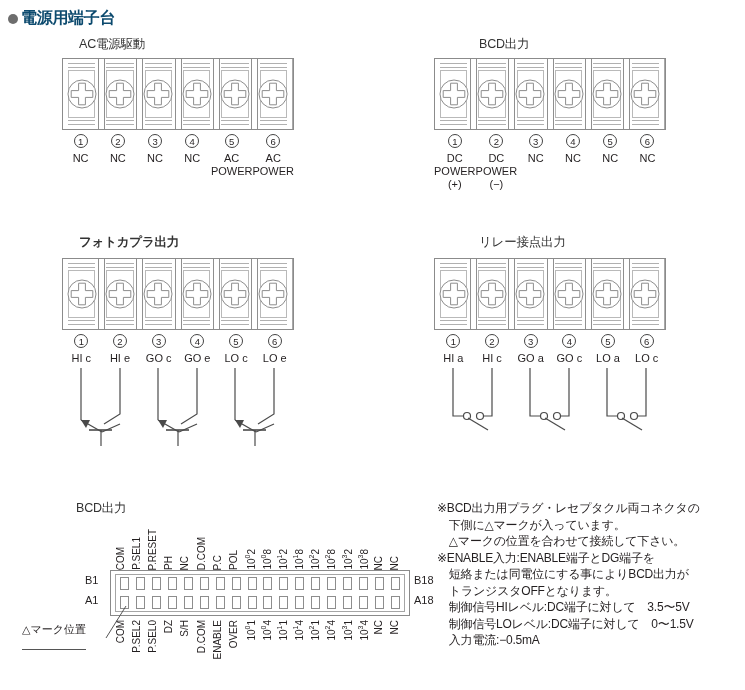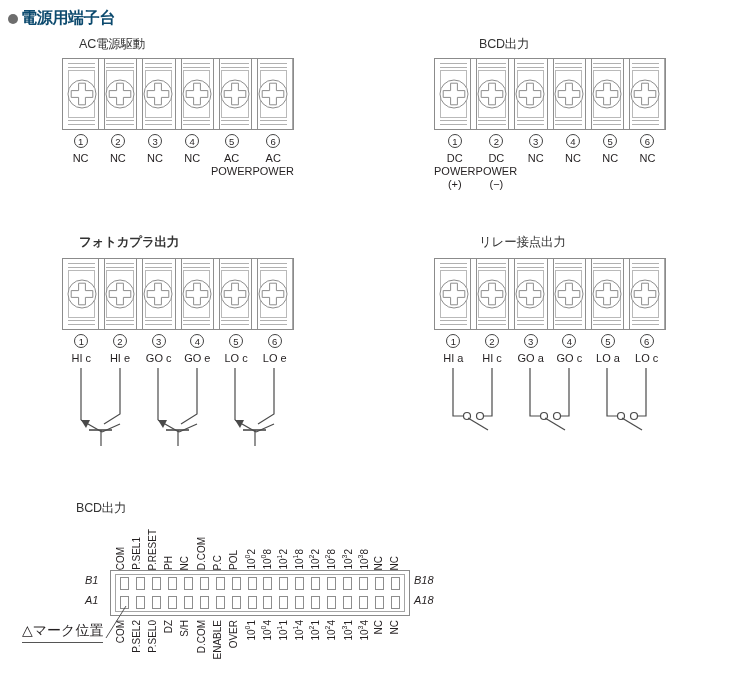--- a/index.html
+++ b/index.html
@@ -136,21 +136,20 @@
   .bcd-pin {
     width: 9px; height: 13px;
     border: 1px solid #8d8d8d;
     background: #fff;
   }
   .side-lab {
     position: absolute;
     font-size: 11px;
     color: #231f20;
     white-space: nowrap;
-    font-style: italic;
   }
   .vlabels {
     position: absolute;
     display: flex;
   }
   .vlab {
     flex: 1 1 0;
     font-size: 10px;
     color: #231f20;
     writing-mode: vertical-rl;
@@ -166,25 +165,25 @@
   .notes {
     position: absolute;
     font-size: 12px;
     line-height: 16.5px;
     color: #231f20;
     white-space: pre-line;
     letter-spacing: -0.2px;
   }
   .mark-pos {
     position: absolute;
-    font-size: 14px;
+    font-size: 11px;
     color: #231f20;
     white-space: nowrap;
     border-bottom: 1px solid #555;
-    padding-bottom: 2px;
+    padding-bottom: 12px;
   }
 </style>
 </head>
 <body>
 
 <div id="page">
 
   <div class="sec-head" style="left:8px; top:8px;">
     <span class="bullet"></span><span>電源用端子台</span>
   </div>
@@ -751,14 +750,23 @@
       <div class="vlab">10<sup>3</sup>4</div>
       <div class="vlab">NC</div>
       <div class="vlab">NC</div>
     </div>
 
   <div class="mark-pos" style="left:22px; top:622px;">△マーク位置</div>
   <svg style="position:absolute; left:104px; top:604px;" width="24" height="36">
     <path d="M22 2 L2 34" stroke="#555" stroke-width="1" fill="none"></path>
   </svg>
 
+  <div class="notes" style="left:437px; top:500px; width:305px;">※BCD出力用プラグ・レセプタクル両コネクタの
+　下側に△マークが入っています。
+　△マークの位置を合わせて接続して下さい。
+※ENABLE入力:ENABLE端子とDG端子を
+　短絡または同電位にする事によりBCD出力が
+　トランジスタOFFとなります。
+　制御信号HIレベル:DC端子に対して　3.5〜5V
+　制御信号LOレベル:DC端子に対して　0〜1.5V
+　入力電流:−0.5mA</div>
 
 </div>
 
 </body></html>

